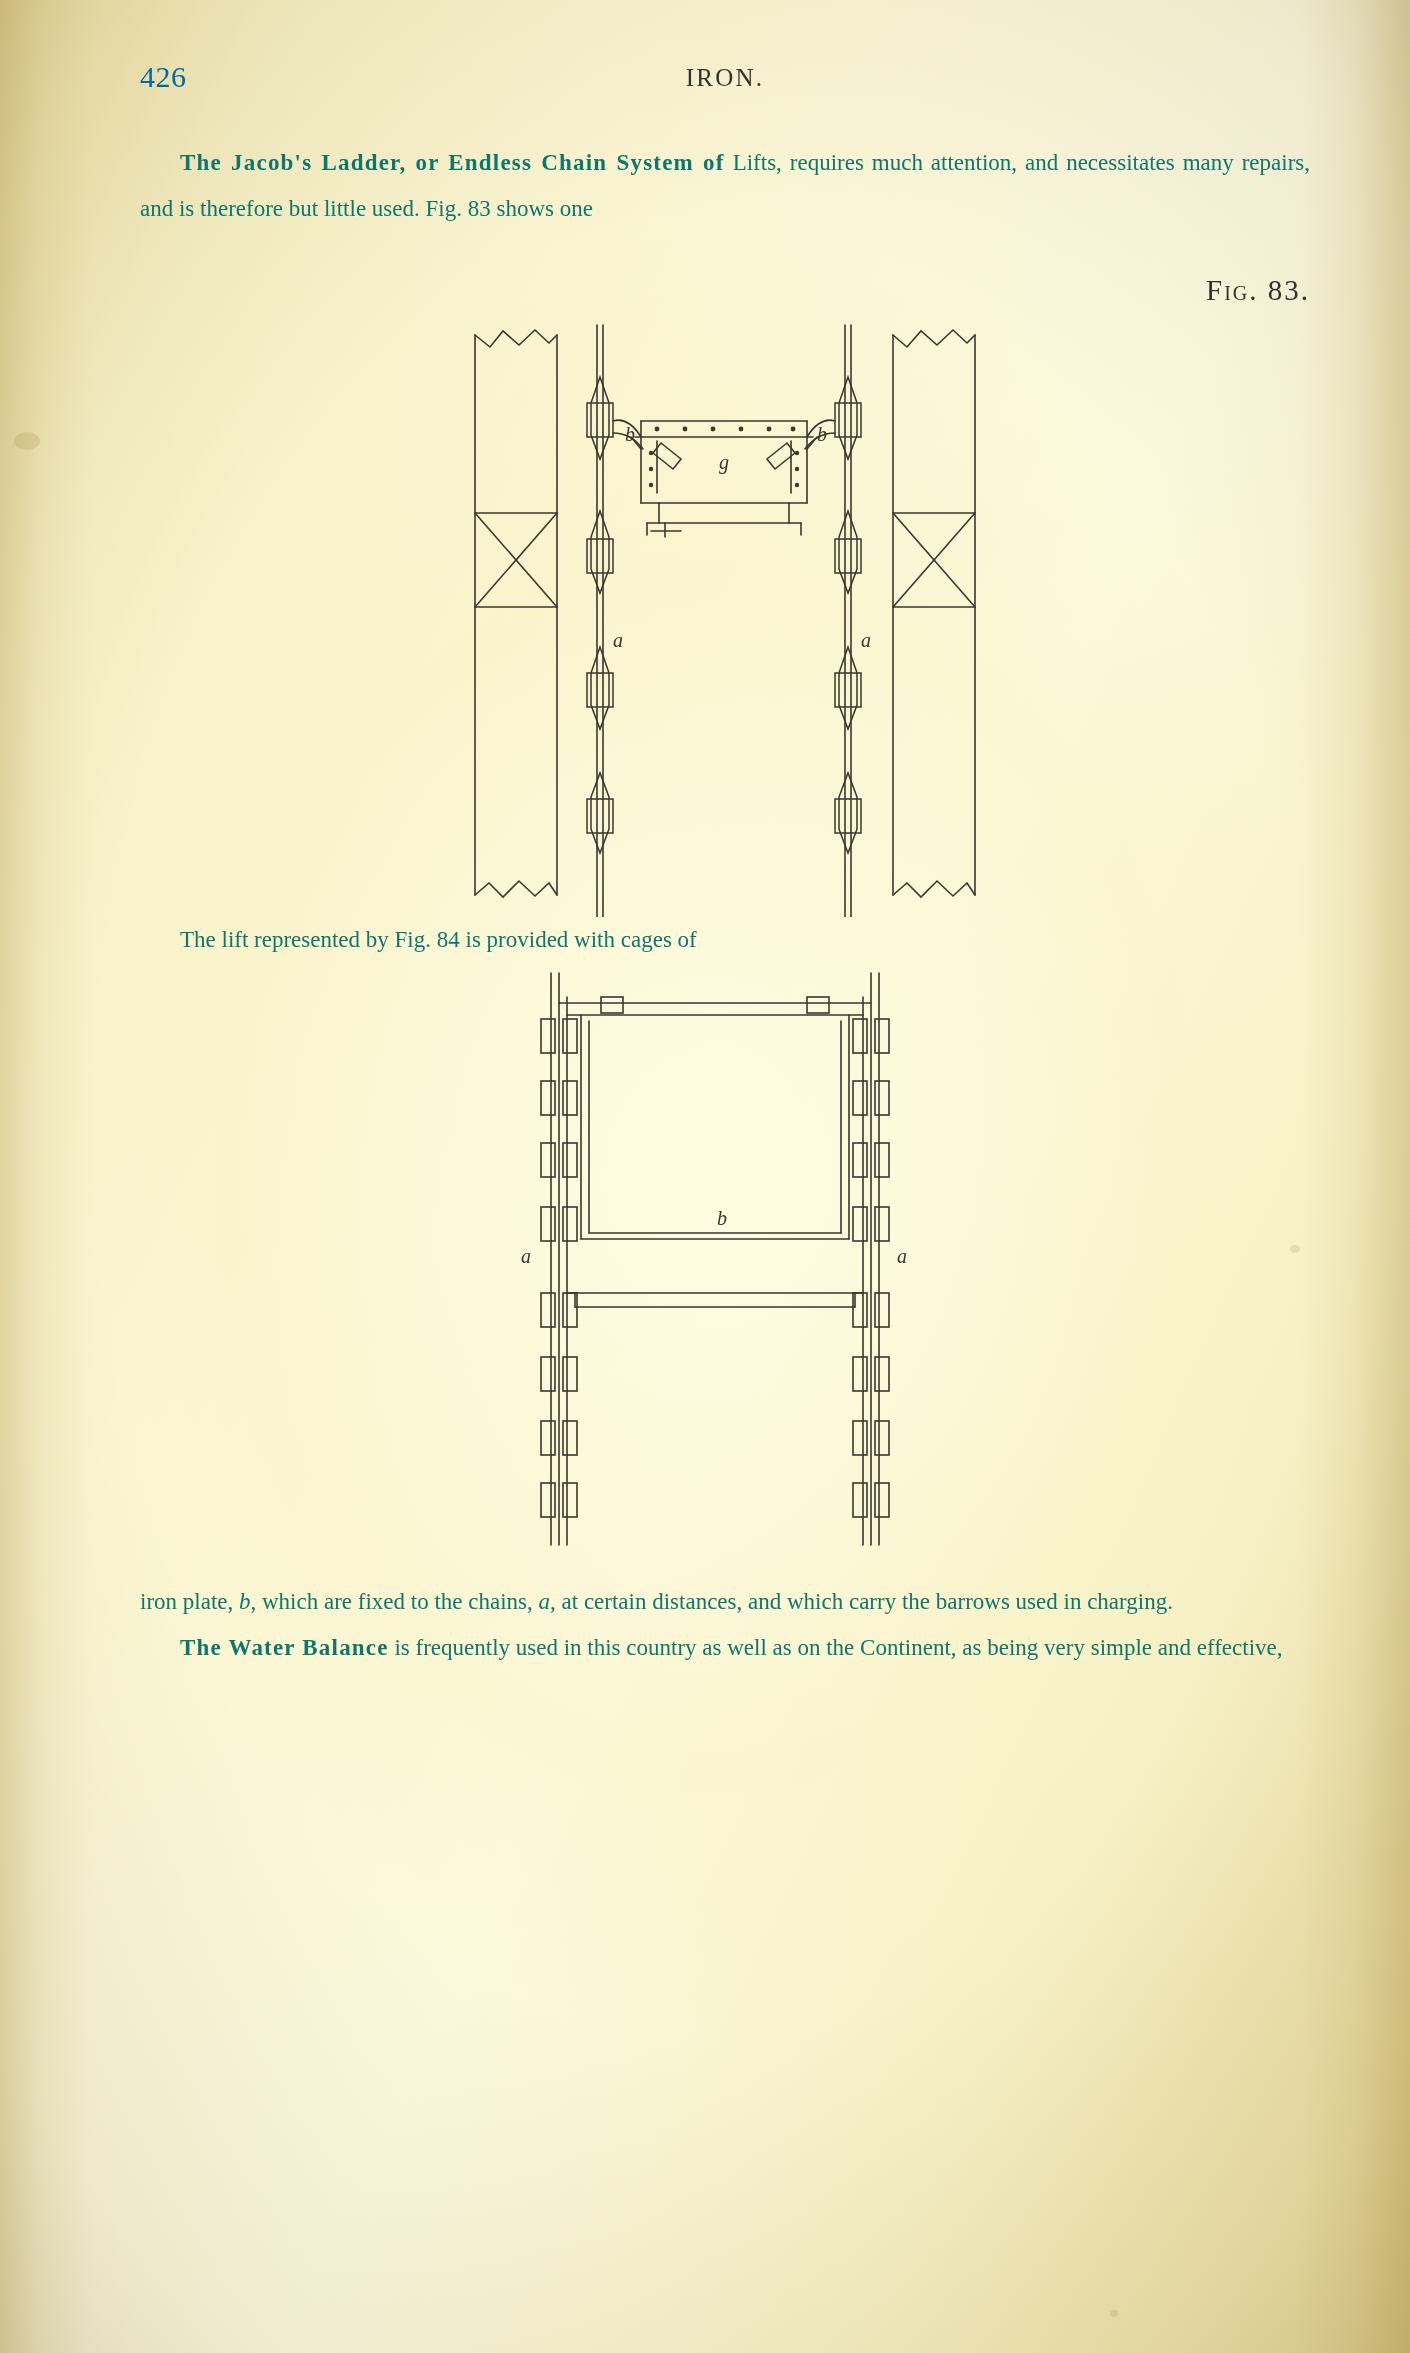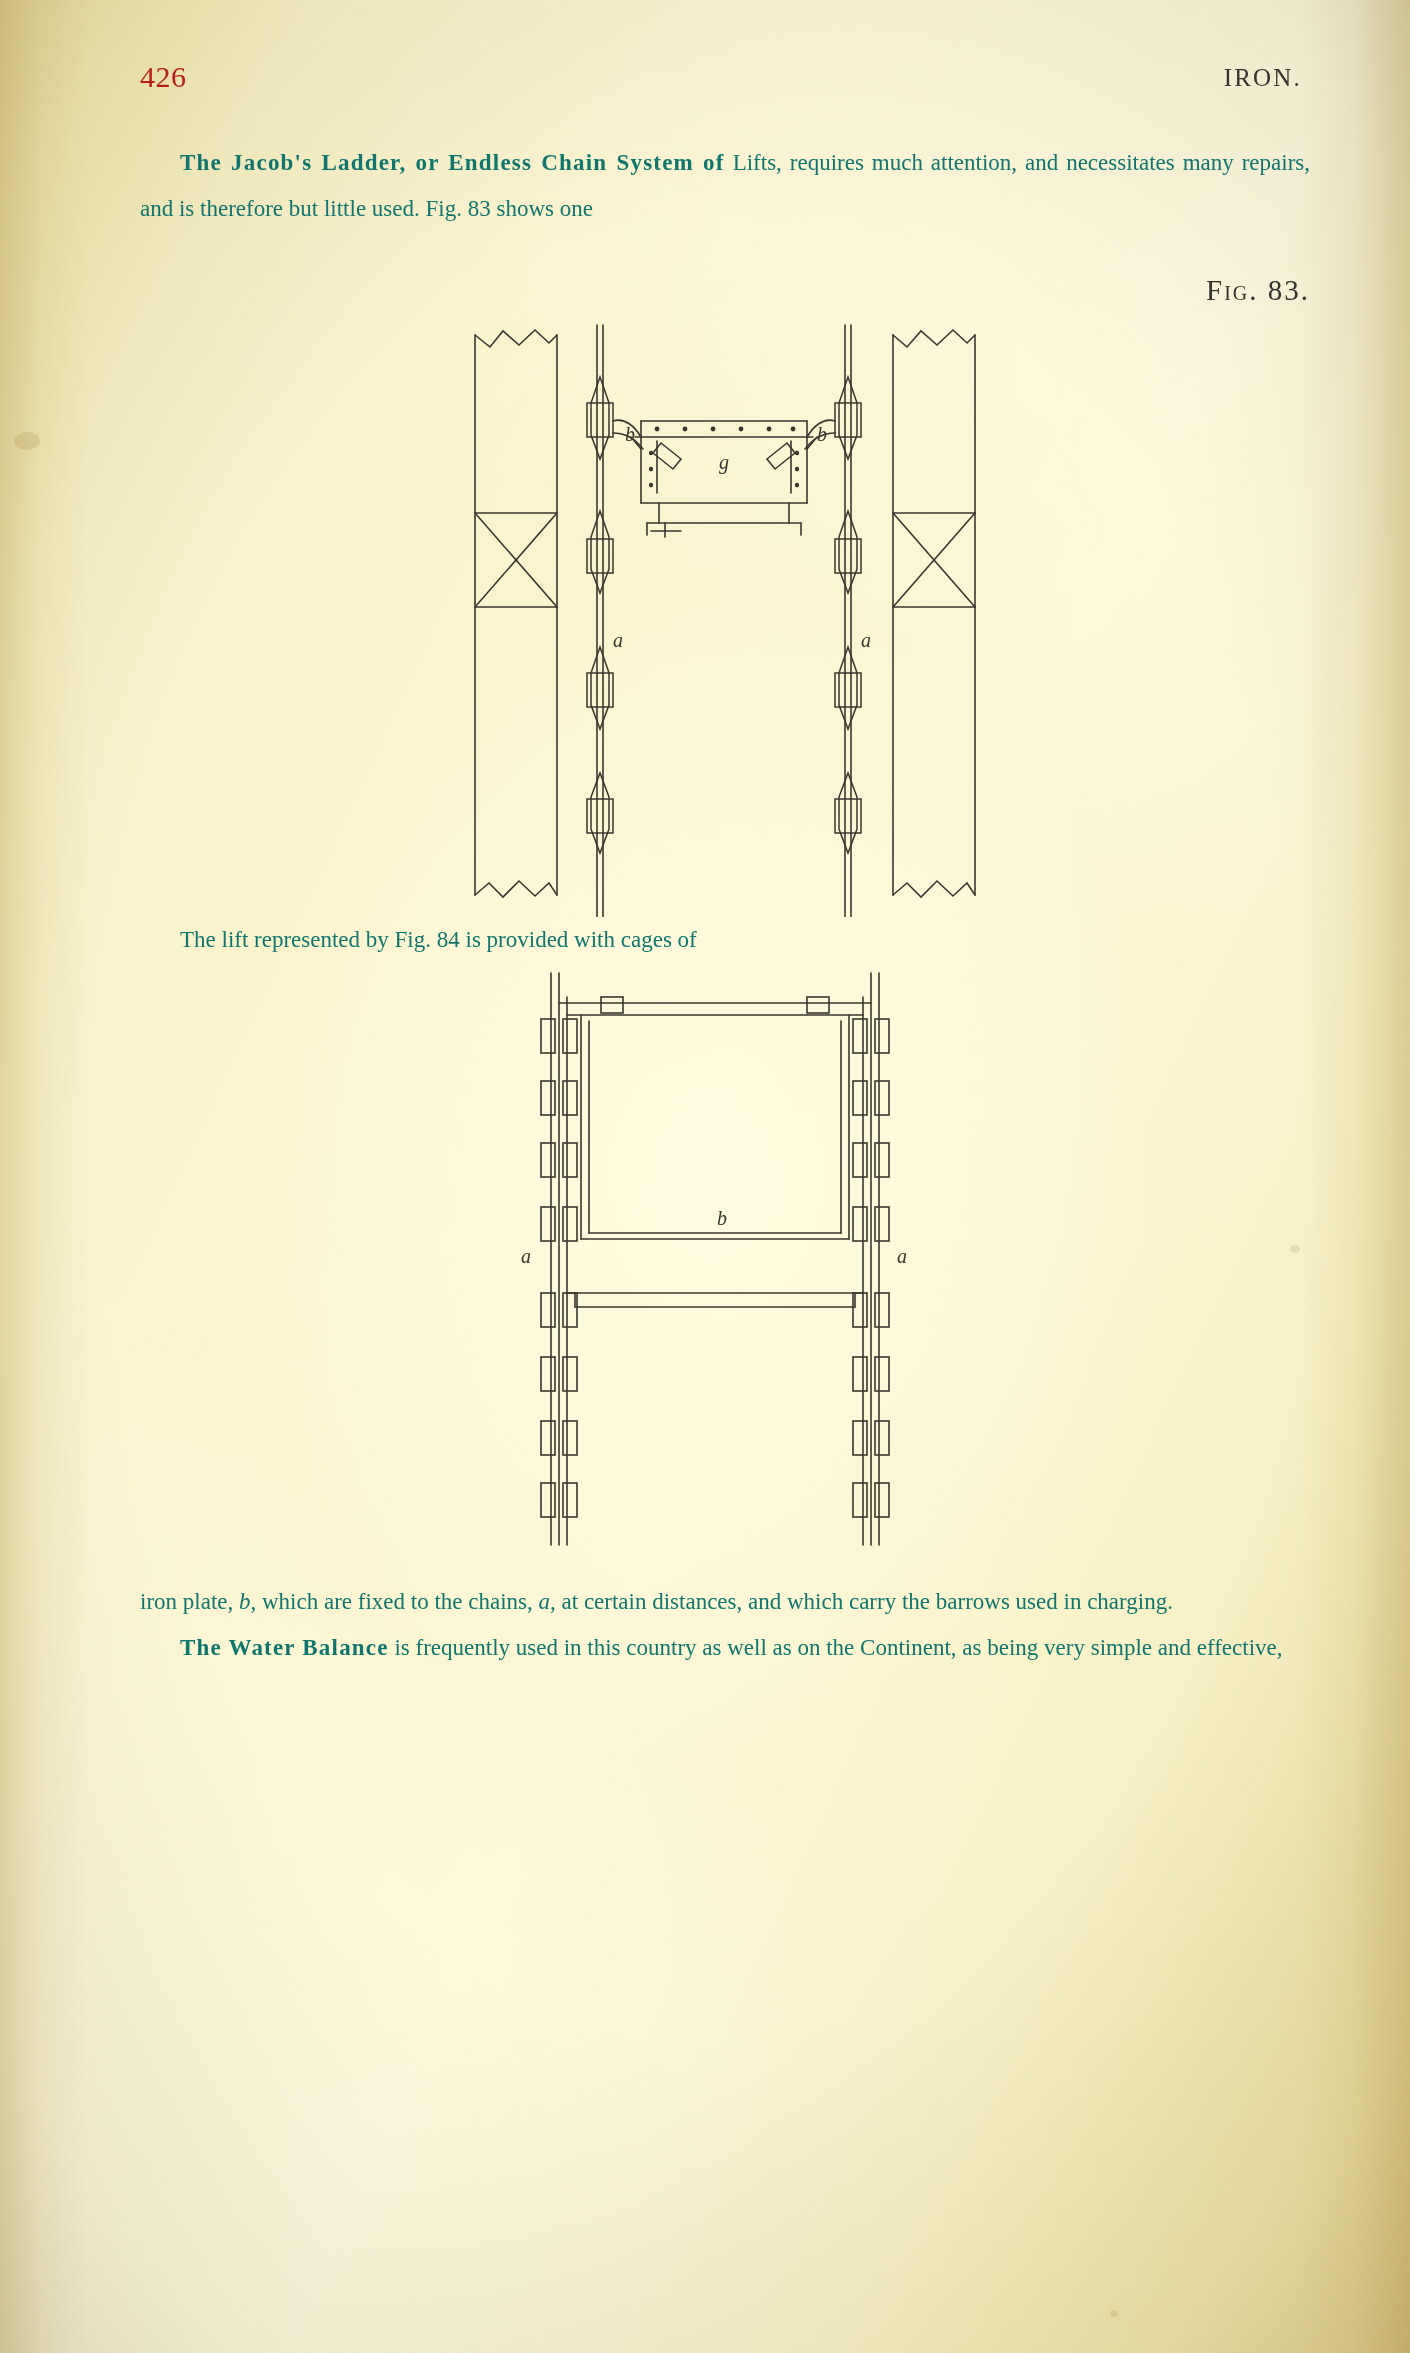--- a/index.html
+++ b/index.html
@@ -67,28 +67,28 @@
   .running-head {
     position: relative;
     height: 54px;
   }
   .folio {
     position: absolute;
     left: 0;
     top: 0;
     font-size: 30px;
     letter-spacing: 0.5px;
-    color: #b91c1c;
+    color: #0369a1;
   }
   .head-title {
     position: absolute;
     left: 0;
-    right: 8px;
+    right: 0;
     top: 4px;
-    text-align: right;
+    text-align: center;
     font-size: 25px;
     letter-spacing: 2.2px;
     color: #35332c;
     font-variant: small-caps;
   }
 
   p {
     margin: 0;
     font-size: 23px;
     line-height: 46px;

